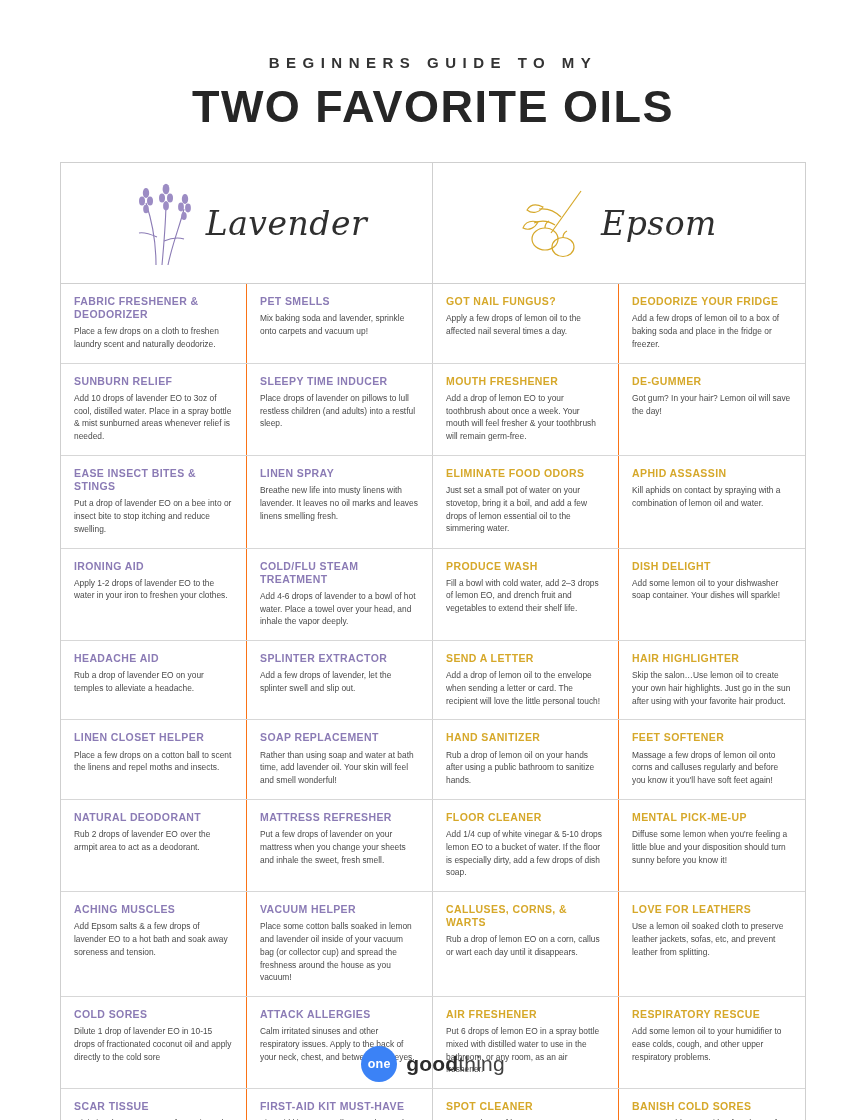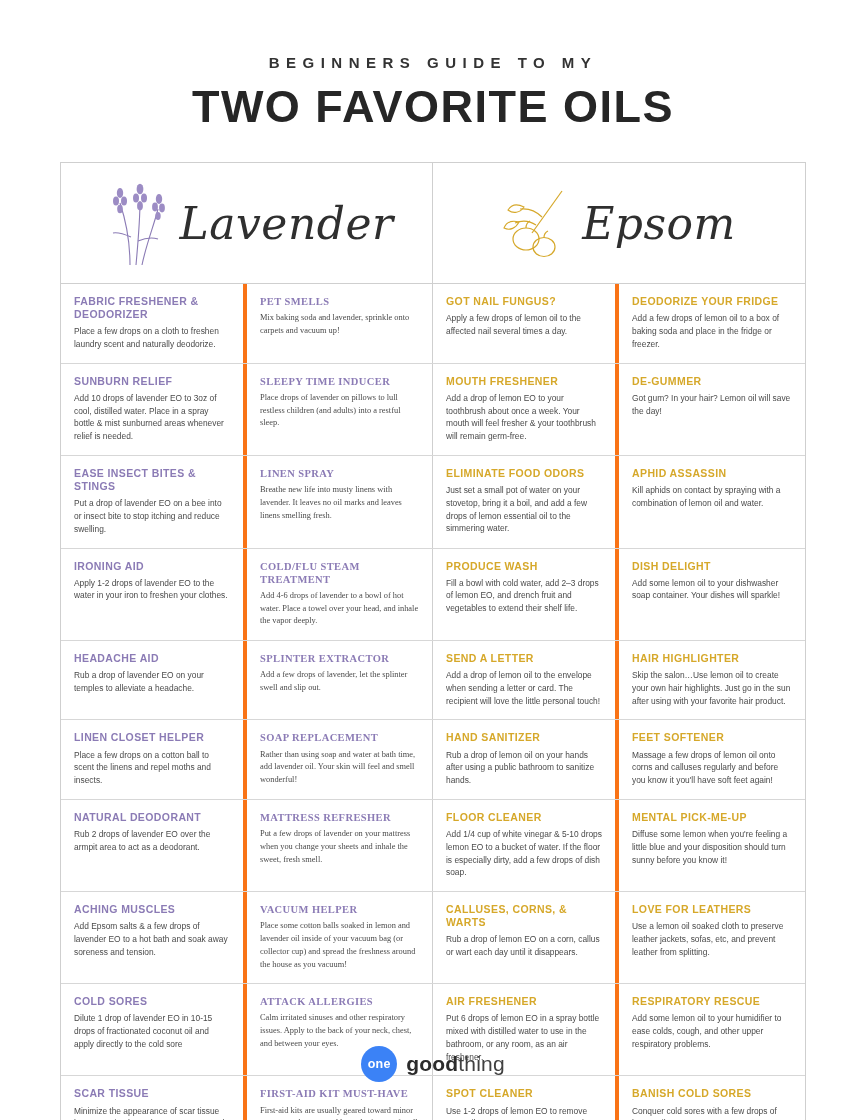--- a/index.html
+++ b/index.html
@@ -63,49 +63,48 @@
     align-items: center;
     justify-content: center;
     gap: 6px;
   }
   .oil-head-cell.left {
     border-right: 1px solid #cfcfcf;
   }
   .oil-script {
     font-family: "DejaVu Serif", serif;
     font-style: italic;
-    font-size: 44px;
+    font-size: 33px;
     color: #2f2f2f;
     letter-spacing: 0.5px;
     text-align: center;
   }
   .sprig {
     width: 74px;
     height: 92px;
     flex: none;
   }
   .row {
     display: flex;
     border-bottom: 1px solid #d7d7d7;
   }
   .row:last-child {
     border-bottom: none;
   }
   .cell {
     width: 25%;
     box-sizing: border-box;
     padding: 11px 13px 12px 13px;
-    border-right: 4px solid #f97316;
+    border-right: 1px solid #f97316;
   }
   .cell:last-child {
     border-right: none;
   }
   .cell.sep {
     border-right: 1px solid #cfcfcf;
-    font-family: Liberation Serif, serif;
   }
   .cell h4 {
     margin: 0 0 4px 0;
     font-size: 10.5px;
     font-weight: bold;
     letter-spacing: 0.4px;
     text-transform: uppercase;
     line-height: 1.25;
   }
   .cell p {

